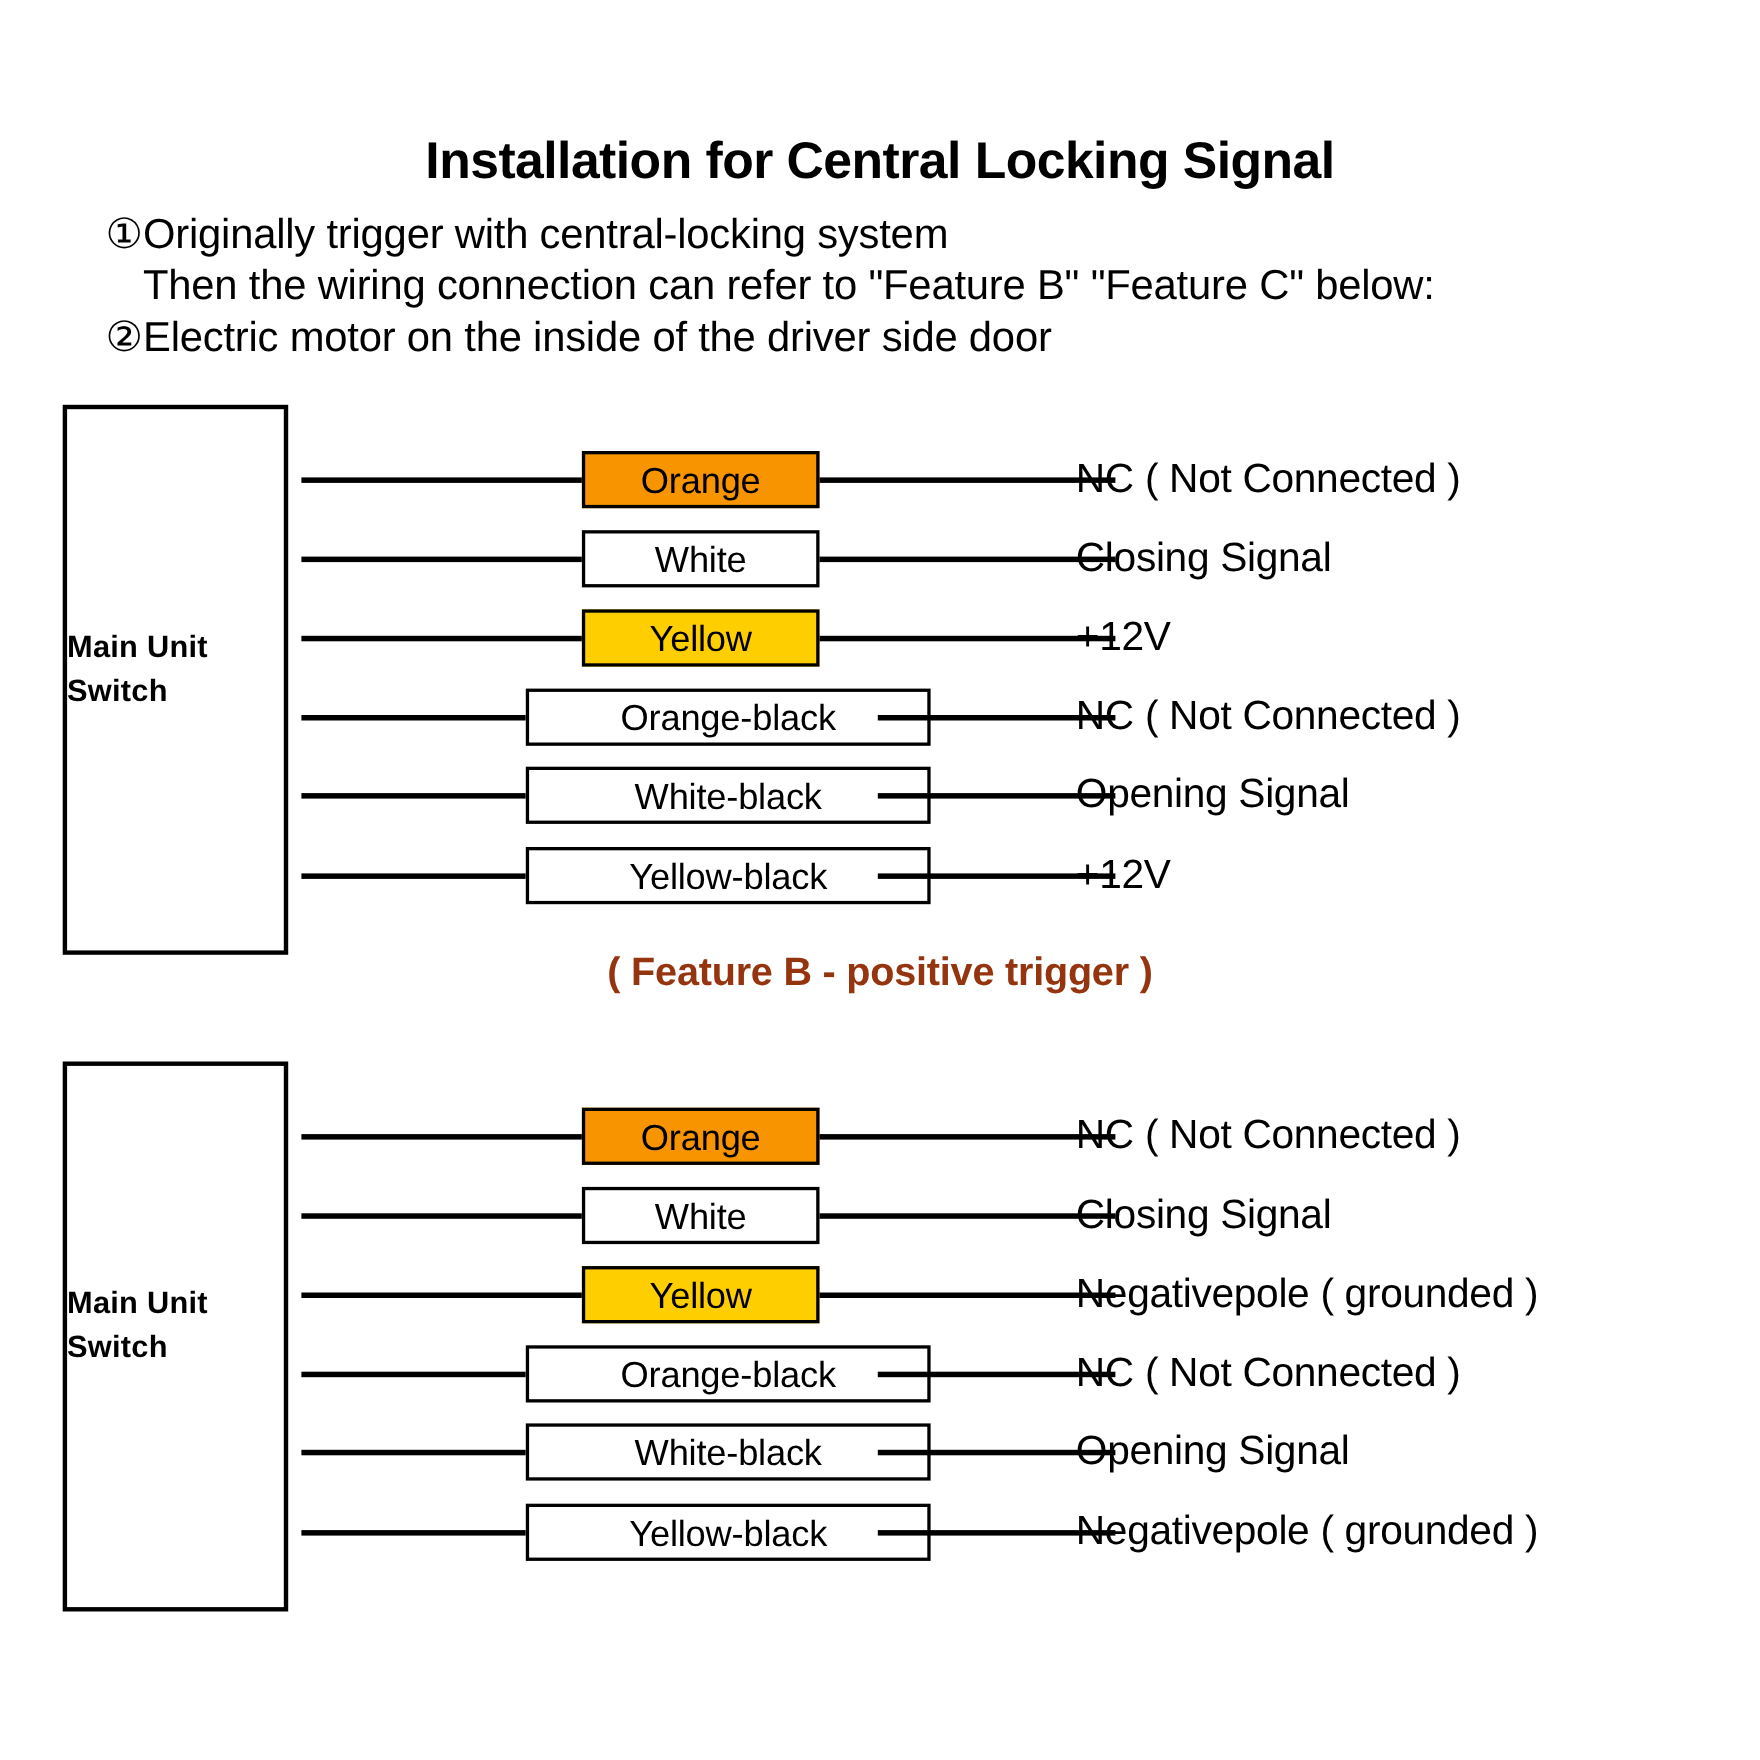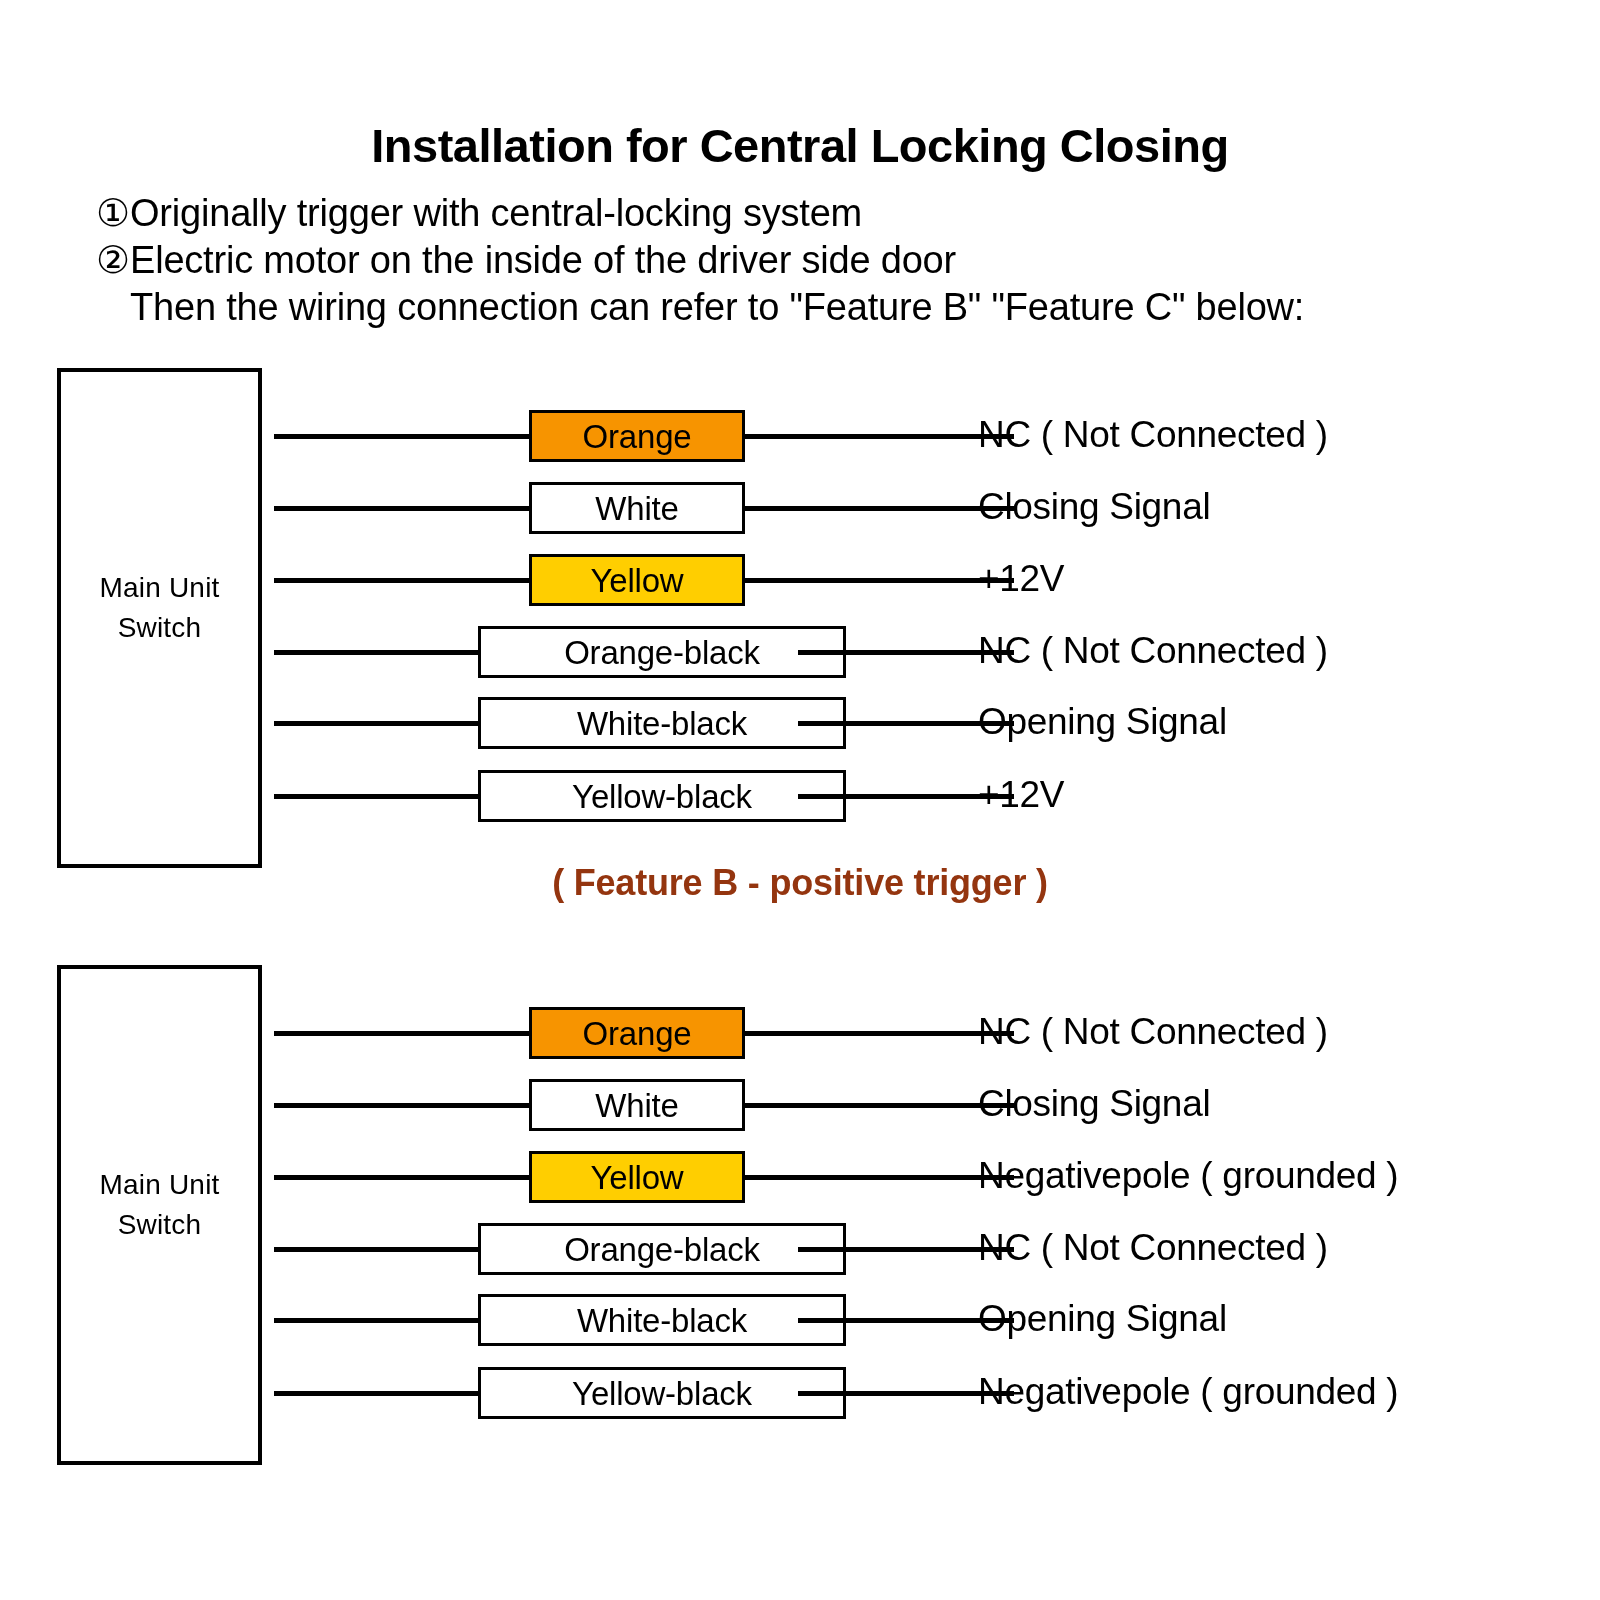--- a/index.html
+++ b/index.html
@@ -53,23 +53,23 @@
     width:205px;
     height:500px;
     border:4px solid #000;
     background:#fff;
     box-sizing:border-box;
   }
   .unit-label{
     position:absolute;
     left:0;right:0;
     top:196px;
-    text-align:center;
+    text-align:left;
     font-size:28px;
-    font-weight:normal;
+    font-weight:bold;
     line-height:40px;
     letter-spacing:0.2px;
   }
 
   .rows{
     position:absolute;
     left:0;top:0;
     width:1600px;height:500px;margin-left:14px;
   }
   .row{
@@ -131,31 +131,31 @@
     letter-spacing:-0.2px;
   }
   #caption-b{ top:862px;text-align:center; }
   #caption-c{ top:1444px; }
 </style>
 </head>
 <body>
 
 <div class="page">
 
-  <div class="title">Installation for Central Locking Closing</div>
+  <div class="title">Installation for Central Locking Signal</div>
 
   <div class="intro">
     <div class="intro-line">
       <span class="circnum">①</span><span>Originally trigger with central-locking system</span>
     </div>
     <div class="intro-line">
+      <span class="circnum"></span><span>Then the wiring connection can refer to "Feature B" "Feature C" below:</span>
+    </div>
+    <div class="intro-line">
       <span class="circnum">②</span><span>Electric motor on the inside of the driver side door</span>
-    </div>
-    <div class="intro-line">
-      <span class="circnum"></span><span>Then the wiring connection can refer to "Feature B" "Feature C" below:</span>
     </div>
   </div>
 
   <div class="diagram" id="diagram-b">
     <div class="unit-box">
       <div class="unit-label">
         <div>Main Unit</div>
         <div>Switch</div>
       </div>
     </div>

